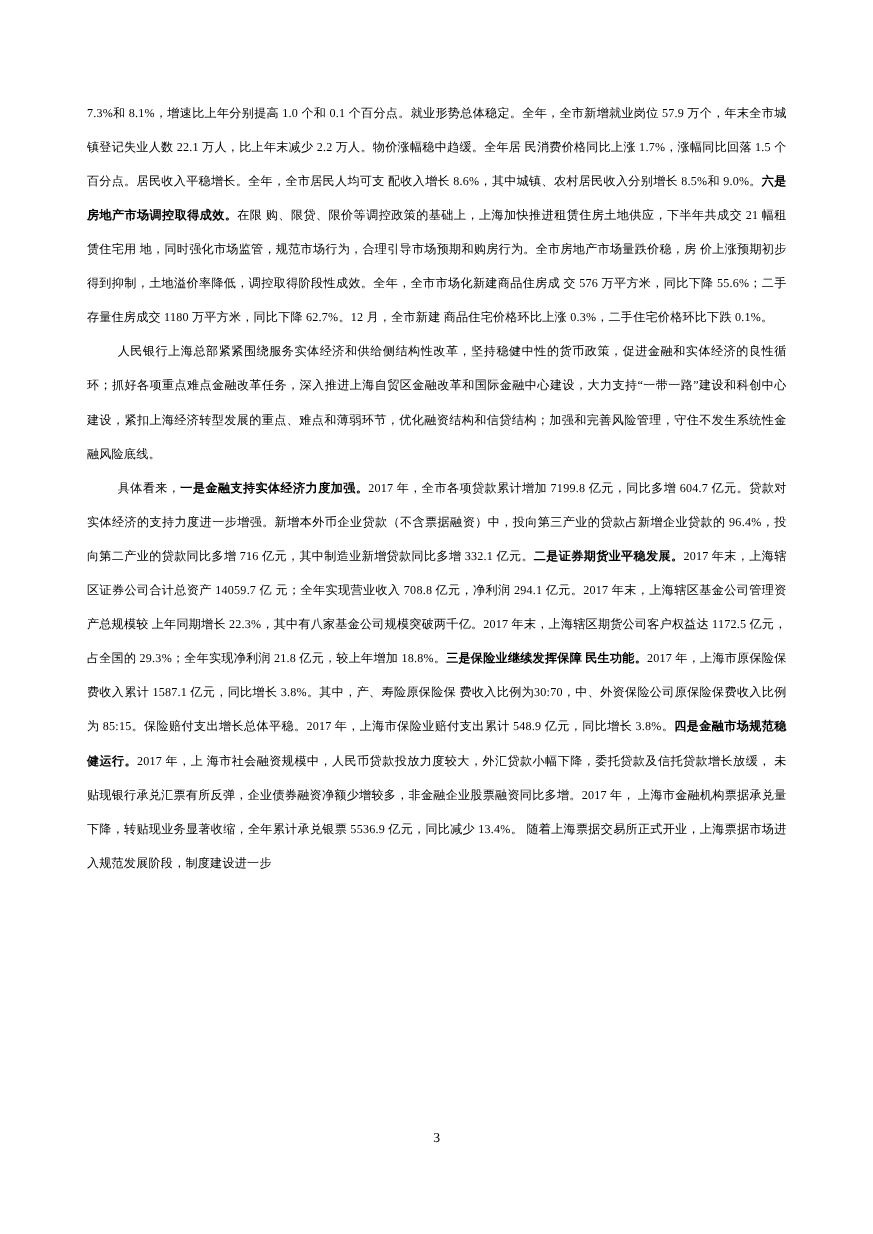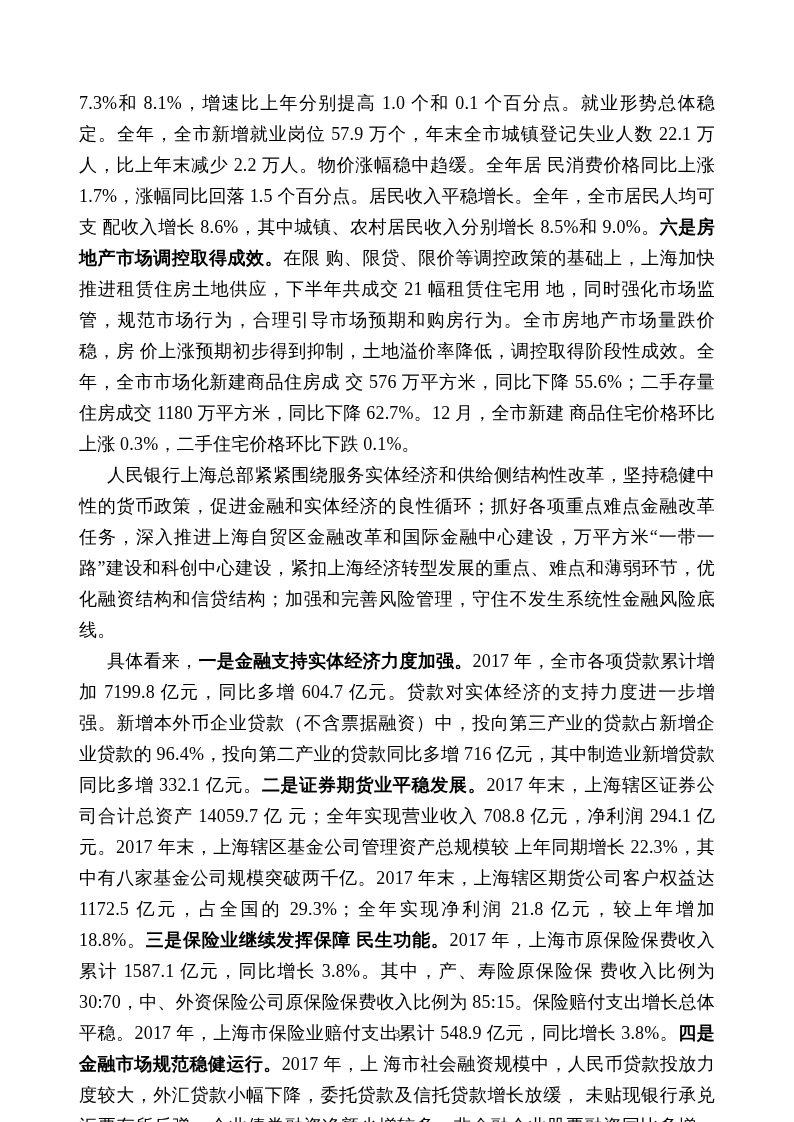--- a/index.html
+++ b/index.html
@@ -18,21 +18,21 @@
     overflow: hidden;
   }
   .content {
     position: absolute;
     left: 79px;
     top: 88px;
     width: 636px;
   }
   .para {
     margin: 0 0 0 0;
-    font-size: 18px;
+    font-size: 11px;
     line-height: 31px;
     text-align: justify;
     text-justify: inter-ideograph;
     letter-spacing: 0.2px;
   }
   .para.indent {
     text-indent: 28px;
   }
   .b {
     font-weight: bold;
@@ -47,17 +47,17 @@
     font-family: "Liberation Serif", "DejaVu Serif", serif;
     color: #000;
   }
 </style>
 </head>
 <body>
 
 <div class="page">
   <div class="content">
     <p class="para" id="p1"><span>7.3%和 8.1%，增速比上年分别提高 1.0 个和 0.1 个百分点。就业形势总体稳定。全年，全市新增就业岗位 57.9 万个，年末全市城镇登记失业人数 22.1 万人，比上年末减少 2.2 万人。物价涨幅稳中趋缓。全年居 民消费价格同比上涨 1.7%，涨幅同比回落 1.5 个百分点。居民收入平稳增长。全年，全市居民人均可支 配收入增长 8.6%，其中城镇、农村居民收入分别增长 8.5%和 9.0%。</span><span class="b">六是房地产市场调控取得成效。</span><span>在限 购、限贷、限价等调控政策的基础上，上海加快推进租赁住房土地供应，下半年共成交 21 幅租赁住宅用 地，同时强化市场监管，规范市场行为，合理引导市场预期和购房行为。全市房地产市场量跌价稳，房 价上涨预期初步得到抑制，土地溢价率降低，调控取得阶段性成效。全年，全市市场化新建商品住房成 交 576 万平方米，同比下降 55.6%；二手存量住房成交 1180 万平方米，同比下降 62.7%。12 月，全市新建 商品住宅价格环比上涨 0.3%，二手住宅价格环比下跌 0.1%。</span></p>
-    <p class="para indent" id="p2"><span>人民银行上海总部紧紧围绕服务实体经济和供给侧结构性改革，坚持稳健中性的货币政策，促进金融和实体经济的良性循环；抓好各项重点难点金融改革任务，深入推进上海自贸区金融改革和国际金融中心建设，万平方米“一带一路”建设和科创中心建设，紧扣上海经济转型发展的重点、难点和薄弱环节，优化融资结构和信贷结构；加强和完善风险管理，守住不发生系统性金融风险底线。</span></p>
+    <p class="para indent" id="p2"><span>人民银行上海总部紧紧围绕服务实体经济和供给侧结构性改革，坚持稳健中性的货币政策，促进金融和实体经济的良性循环；抓好各项重点难点金融改革任务，深入推进上海自贸区金融改革和国际金融中心建设，大力支持“一带一路”建设和科创中心建设，紧扣上海经济转型发展的重点、难点和薄弱环节，优化融资结构和信贷结构；加强和完善风险管理，守住不发生系统性金融风险底线。</span></p>
     <p class="para indent" id="p3"><span>具体看来，</span><span class="b">一是金融支持实体经济力度加强。</span><span>2017 年，全市各项贷款累计增加 7199.8 亿元，同比多增 604.7 亿元。贷款对实体经济的支持力度进一步增强。新增本外币企业贷款（不含票据融资）中，投向第三产业的贷款占新增企业贷款的 96.4%，投向第二产业的贷款同比多增 716 亿元，其中制造业新增贷款同比多增 332.1 亿元。</span><span class="b">二是证券期货业平稳发展。</span><span>2017 年末，上海辖区证券公司合计总资产 14059.7 亿 元；全年实现营业收入 708.8 亿元，净利润 294.1 亿元。2017 年末，上海辖区基金公司管理资产总规模较 上年同期增长 22.3%，其中有八家基金公司规模突破两千亿。2017 年末，上海辖区期货公司客户权益达 1172.5 亿元，占全国的 29.3%；全年实现净利润 21.8 亿元，较上年增加 18.8%。</span><span class="b">三是保险业继续发挥保障 民生功能。</span><span>2017 年，上海市原保险保费收入累计 1587.1 亿元，同比增长 3.8%。其中，产、寿险原保险保 费收入比例为30:70，中、外资保险公司原保险保费收入比例为 85:15。保险赔付支出增长总体平稳。2017 年，上海市保险业赔付支出累计 548.9 亿元，同比增长 3.8%。</span><span class="b">四是金融市场规范稳健运行。</span><span>2017 年，上 海市社会融资规模中，人民币贷款投放力度较大，外汇贷款小幅下降，委托贷款及信托贷款增长放缓， 未贴现银行承兑汇票有所反弹，企业债券融资净额少增较多，非金融企业股票融资同比多增。2017 年， 上海市金融机构票据承兑量下降，转贴现业务显著收缩，全年累计承兑银票 5536.9 亿元，同比减少 13.4%。 随着上海票据交易所正式开业，上海票据市场进入规范发展阶段，制度建设进一步</span></p>
   </div>
   <div class="pagenum">3</div>
 </div>
 
 </body></html>

